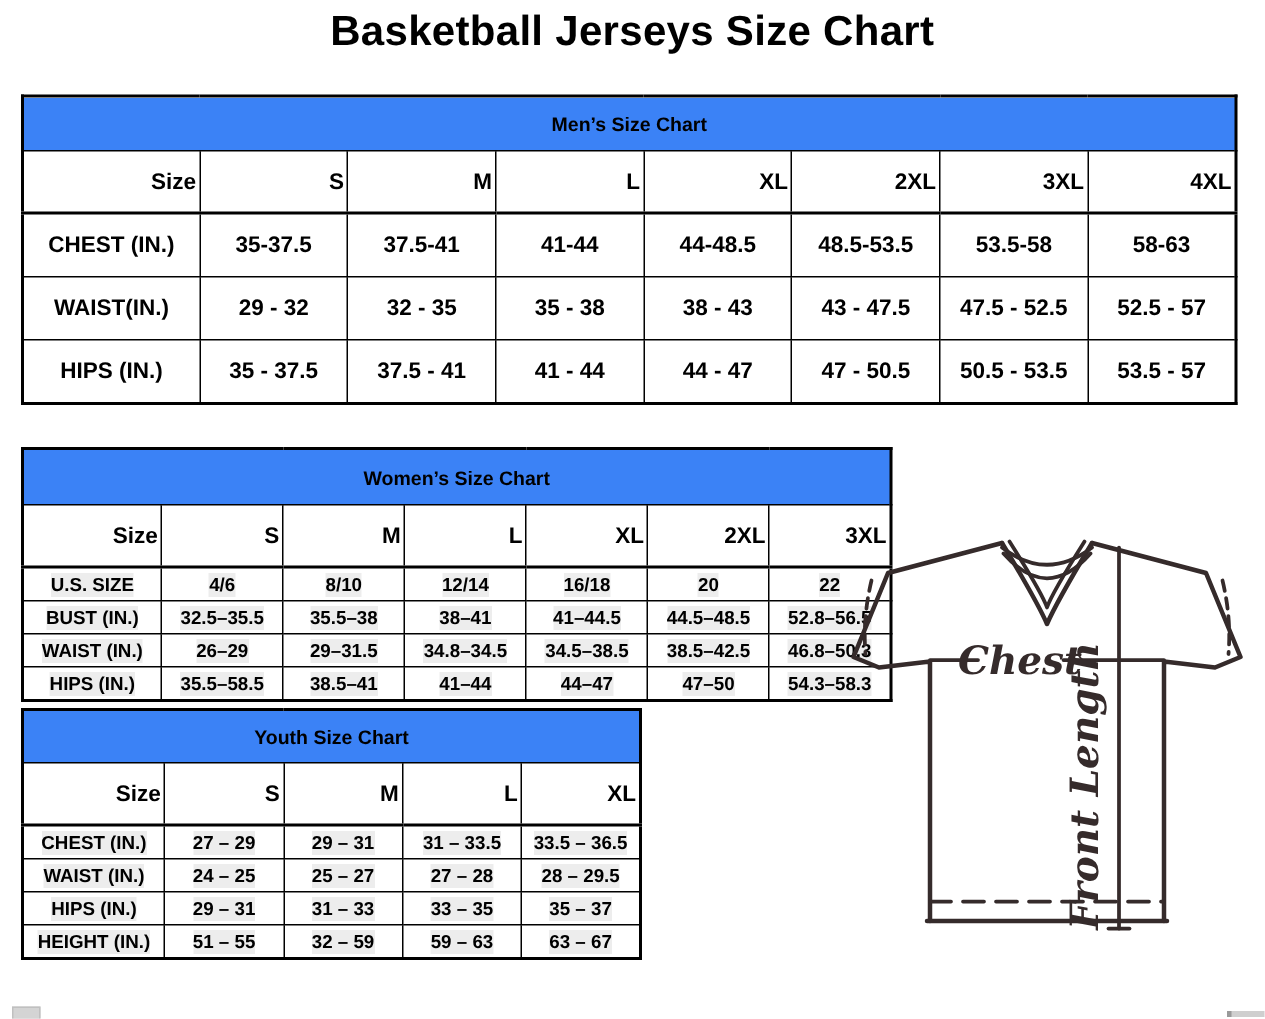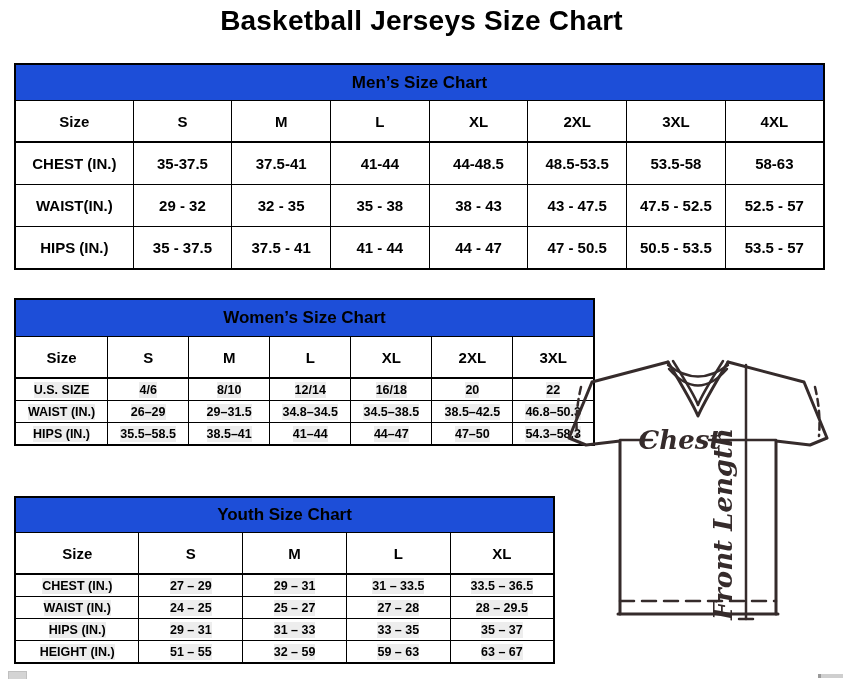--- a/index.html
+++ b/index.html
@@ -7,32 +7,32 @@
     width:843px;height:679px;position:relative;overflow:hidden;
     background:#ffffff;font-family:"Liberation Sans",sans-serif;color:#000;
   }
   .page-title{
     position:absolute;top:5px;left:0;width:843px;margin:0;
     text-align:center;font-size:28px;font-weight:bold;letter-spacing:.2px;
   }
   .tablewrap{position:absolute;}
   #men-wrap{left:14px;top:63px;width:811px;}
   #women-wrap{left:14px;top:298px;width:581px;}
-  #youth-wrap{left:14px;top:496px;width:541px;}
+  #youth-wrap{left:14px;top:472px;width:414px;}
 
   table.size-table{
     border-collapse:collapse;width:100%;table-layout:fixed;
     border:2px solid #000;
   }
   table.size-table td{
     border:1px solid #000;text-align:center;vertical-align:middle;
     font-weight:bold;padding:0 2px;overflow:hidden;white-space:nowrap;
   }
-  td.band{background:#1d4ed8;font-size:17px;border-bottom-width:2px;}
-  tr.colhead td{border-bottom-width:2px;}
+  td.band{background:#3b82f6;font-size:13px;border-bottom-width:2px;}
+  tr.colhead td{border-bottom-width:2px;text-align:right;}
 
   
   #men-wrap td.band{height:35px;}
   #men-wrap tr.colhead td{height:40px;font-size:15px;}
   #men-wrap tr.datarow td{height:41px;font-size:15px;}
 
   #women-wrap td.band{height:36px;}
   #women-wrap tr.colhead td{height:40px;font-size:15px;}
   #women-wrap tr.datarow td{height:21px;font-size:12.5px;}
 
@@ -143,20 +143,29 @@
         <tr class="datarow">
           <td><span class="hl">U.S. SIZE</span></td>
           <td><span class="hl">4/6</span></td>
           <td><span class="hl">8/10</span></td>
           <td><span class="hl">12/14</span></td>
           <td><span class="hl">16/18</span></td>
           <td><span class="hl">20</span></td>
           <td><span class="hl">22</span></td>
         </tr>
         <tr class="datarow">
+          <td><span class="hl">BUST (IN.)</span></td>
+          <td><span class="hl">32.5–35.5</span></td>
+          <td><span class="hl">35.5–38</span></td>
+          <td><span class="hl">38–41</span></td>
+          <td><span class="hl">41–44.5</span></td>
+          <td><span class="hl">44.5–48.5</span></td>
+          <td><span class="hl">52.8–56.5</span></td>
+        </tr>
+        <tr class="datarow">
           <td><span class="hl">WAIST (IN.)</span></td>
           <td><span class="hl">26–29</span></td>
           <td><span class="hl">29–31.5</span></td>
           <td><span class="hl">34.8–34.5</span></td>
           <td><span class="hl">34.5–38.5</span></td>
           <td><span class="hl">38.5–42.5</span></td>
           <td><span class="hl">46.8–50.3</span></td>
         </tr>
         <tr class="datarow">
           <td><span class="hl">HIPS (IN.)</span></td>

